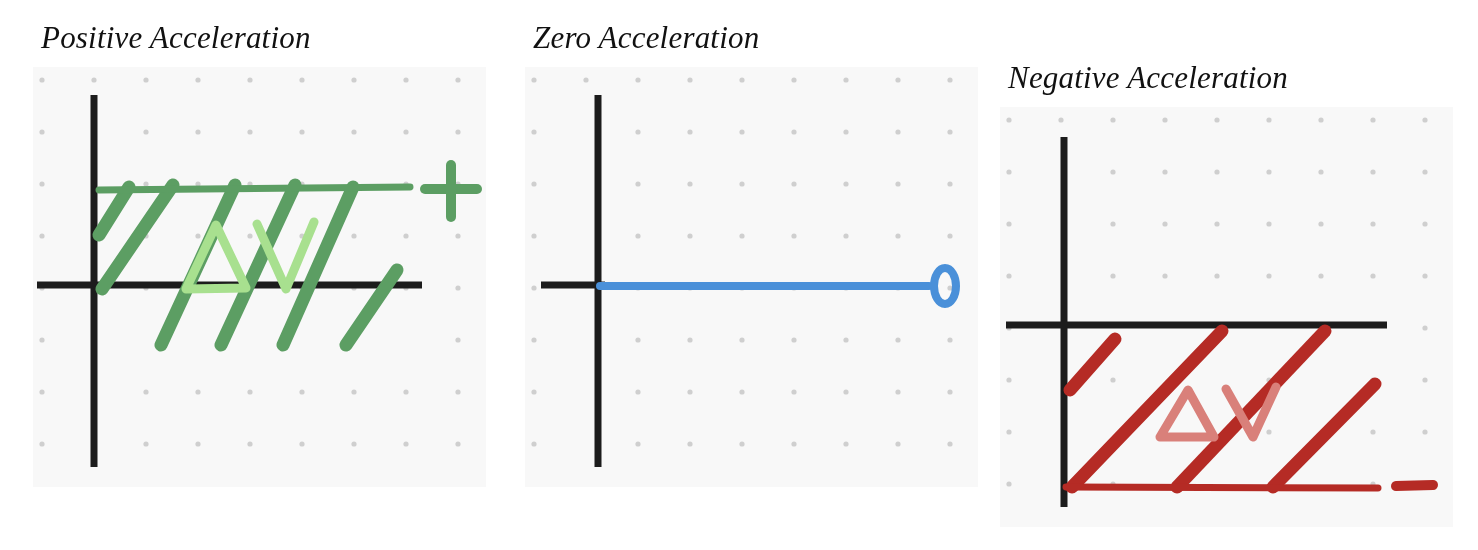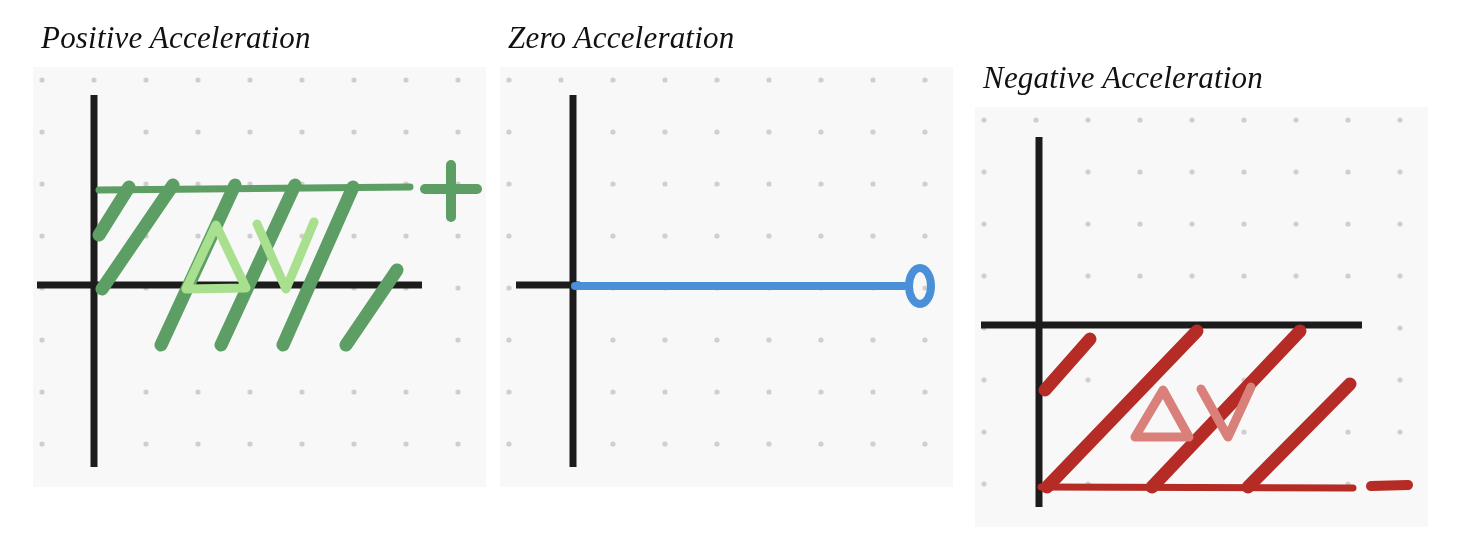--- a/index.html
+++ b/index.html
@@ -49,21 +49,21 @@
   }
   .panel-plot svg {
     position: absolute;
     left: 0; top: 0;
     width: 453px;
     height: 420px;
     overflow: visible;
   }
   
   #panel-positive  { margin-left: 33px; }
-  #panel-zero      { margin-left: 3px; }
+  #panel-zero      { margin-left: 28px; }
   #panel-negative  { margin-left: 11px; margin-top: 40px; }
 
   .grid-dot { fill: #cfcfcf; }
   .axis-line {
     stroke: #1c1c1c;
     stroke-width: 7;
     stroke-linecap: butt;
   }
   .stroke-round {
     fill: none;

